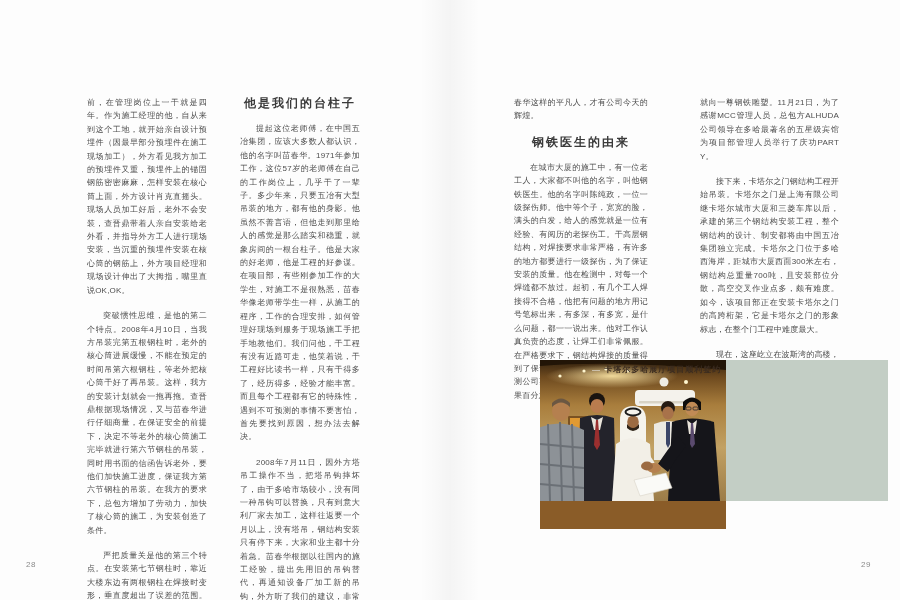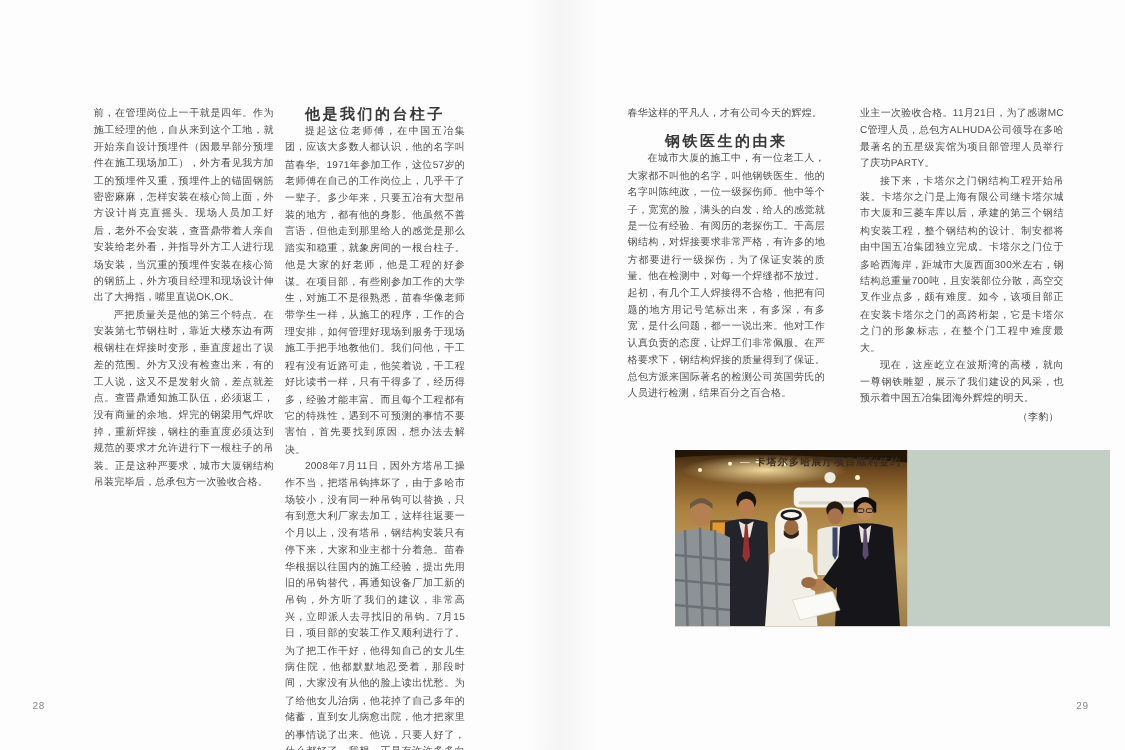--- a/index.html
+++ b/index.html
@@ -12,34 +12,34 @@
   .fold{
     position:absolute;left:420px;top:0;width:60px;height:600px;
     background:linear-gradient(90deg,rgba(0,0,0,0) 0%,rgba(0,0,0,0.035) 50%,rgba(0,0,0,0) 100%);
     pointer-events:none;
   }
   .col{
     position:absolute;
     font-size:8px;line-height:13.4px;color:#4d4d4d;
     text-align:justify;word-break:break-all;letter-spacing:0.2px;
   }
-  .col p{margin:0;}
+  .col p{margin:12px;}
   .col p.indent{text-indent:2em;}
   .heading{
     font-size:12px;font-weight:bold;color:#3a3a3a;text-align:center;
     letter-spacing:2px;line-height:14px;margin:0 0 7px 0;text-indent:0;
   }
   .heading.inner{margin-top:9px;}
   #col1{left:75px;top:84px;width:144px;}
   #col2{left:228px;top:84px;width:144px;}
   #col3{left:502px;top:84px;width:158px;}
   #col4{left:688px;top:84px;width:163px;}
   .byline{text-align:right;margin-top:2px !important;padding-right:4px;}
   .photo{
-    position:absolute;left:540px;top:360px;width:186px;height:141px;
+    position:absolute;left:540px;top:360px;width:186px;height:169px;
     overflow:hidden;background:#8a5c28;
   }
   .photo svg{display:block;}
   .photo-caption{
     position:absolute;left:52px;top:5px;
     font-size:8px;line-height:10px;color:#3b2c20;font-weight:bold;
     letter-spacing:1px;white-space:nowrap;
   }
   .photo-caption .marker{color:#efefef;font-weight:normal;}
   .green-panel{
@@ -51,37 +51,38 @@
   #pn-left{left:26px;top:560px;text-align:right;}
   #pn-right{left:861px;top:560px;text-align:right;}
 </style>
 </head>
 <body>
 
 <div class="spread">
 
   <div id="col1" class="col">
     <p>前，在管理岗位上一干就是四年。作为施工经理的他，自从来到这个工地，就开始亲自设计预埋件（因最早部分预埋件在施工现场加工），外方看见我方加工的预埋件又重，预埋件上的锚固钢筋密密麻麻，怎样安装在核心筒上面，外方设计肖克直摇头。现场人员加工好后，老外不会安装，查晋鼎带着人亲自安装给老外看，并指导外方工人进行现场安装，当沉重的预埋件安装在核心筒的钢筋上，外方项目经理和现场设计伸出了大拇指，嘴里直说OK,OK。</p>
+    <p class="indent">突破惯性思维，是他的第二个特点。2008年4月10日，当我方吊装完第五根钢柱时，老外的核心筒进展缓慢，不能在预定的时间吊第六根钢柱，等老外把核心筒干好了再吊装。这样，我方的安装计划就会一拖再拖。查晋鼎根据现场情况，又与苗春华进行仔细商量，在保证安全的前提下，决定不等老外的核心筒施工完毕就进行第六节钢柱的吊装，同时用书面的信函告诉老外，要他们加快施工进度，保证我方第六节钢柱的吊装。在我方的要求下，总包方增加了劳动力，加快了核心筒的施工，为安装创造了条件。</p>
     <p class="indent">严把质量关是他的第三个特点。在安装第七节钢柱时，靠近大楼东边有两根钢柱在焊接时变形，垂直度超出了误差的范围。外方又没有检查出来，有的工人说，这又不是发射火箭，差点就差点。查晋鼎通知施工队伍，必须返工，没有商量的余地。焊完的钢梁用气焊吹掉，重新焊接，钢柱的垂直度必须达到规范的要求才允许进行下一根柱子的吊装。正是这种严要求，城市大厦钢结构吊装完毕后，总承包方一次验收合格。</p>
   </div>
 
   <div id="col2" class="col">
     <p class="heading">他是我们的台柱子</p>
     <p class="indent">提起这位老师傅，在中国五冶集团，应该大多数人都认识，他的名字叫苗春华。1971年参加工作，这位57岁的老师傅在自己的工作岗位上，几乎干了一辈子。多少年来，只要五冶有大型吊装的地方，都有他的身影。他虽然不善言语，但他走到那里给人的感觉是那么踏实和稳重，就象房间的一根台柱子。他是大家的好老师，他是工程的好参谋。在项目部，有些刚参加工作的大学生，对施工不是很熟悉，苗春华像老师带学生一样，从施工的程序，工作的合理安排，如何管理好现场到服务于现场施工手把手地教他们。我们问他，干工程有没有近路可走，他笑着说，干工程好比读书一样，只有干得多了，经历得多，经验才能丰富。而且每个工程都有它的特殊性，遇到不可预测的事情不要害怕，首先要找到原因，想办法去解决。</p>
     <p class="indent">2008年7月11日，因外方塔吊工操作不当，把塔吊钩摔坏了，由于多哈市场较小，没有同一种吊钩可以替换，只有到意大利厂家去加工，这样往返要一个月以上，没有塔吊，钢结构安装只有停下来，大家和业主都十分着急。苗春华根据以往国内的施工经验，提出先用旧的吊钩替代，再通知设备厂加工新的吊钩，外方听了我们的建议，非常高兴，立即派人去寻找旧的吊钩。7月15日，项目部的安装工作又顺利进行了。为了把工作干好，他得知自己的女儿生病住院，他都默默地忍受着，那段时间，大家没有从他的脸上读出忧愁。为了给他女儿治病，他花掉了自己多年的储蓄，直到女儿病愈出院，他才把家里的事情说了出来。他说，只要人好了，什么都好了。我想，正是有许许多多向苗</p>
   </div>
 
   <div id="col3" class="col">
     <p>春华这样的平凡人，才有公司今天的辉煌。</p>
     <p class="heading inner">钢铁医生的由来</p>
     <p class="indent">在城市大厦的施工中，有一位老工人，大家都不叫他的名字，叫他钢铁医生。他的名字叫陈纯政，一位一级探伤师。他中等个子，宽宽的脸，满头的白发，给人的感觉就是一位有经验、有阅历的老探伤工。干高层钢结构，对焊接要求非常严格，有许多的地方都要进行一级探伤，为了保证安装的质量。他在检测中，对每一个焊缝都不放过。起初，有几个工人焊接得不合格，他把有问题的地方用记号笔标出来，有多深，有多宽，是什么问题，都一一说出来。他对工作认真负责的态度，让焊工们非常佩服。在严格要求下，钢结构焊接的质量得到了保证。总包方派来国际著名的检测公司英国劳氏的人员进行检测，结果百分之百合格。</p>
   </div>
 
   <div id="col4" class="col">
-    <p>业主一次验收合格。11月21日，为了感谢MCC管理人员，总包方ALHUDA公司领导在多哈最著名的五星级宾馆为项目部管理人员举行了庆功PARTY。</p>
+    <p>就向一尊钢铁雕塑。11月21日，为了感谢MCC管理人员，总包方ALHUDA公司领导在多哈最著名的五星级宾馆为项目部管理人员举行了庆功PARTY。</p>
     <p class="indent">接下来，卡塔尔之门钢结构工程开始吊装。卡塔尔之门是上海有限公司继卡塔尔城市大厦和三菱车库以后，承建的第三个钢结构安装工程，整个钢结构的设计、制安都将由中国五冶集团独立完成。卡塔尔之门位于多哈西海岸，距城市大厦西面300米左右，钢结构总重量700吨，且安装部位分散，高空交叉作业点多，颇有难度。如今，该项目部正在安装卡塔尔之门的高跨桁架，它是卡塔尔之门的形象标志，在整个门工程中难度最大。</p>
     <p class="indent">现在，这座屹立在波斯湾的高楼，就向一尊钢铁雕塑，展示了我们建设的风采，也预示着中国五冶集团海外辉煌的明天。</p>
     <p class="byline">（李豹）</p>
   </div>
 
   <div class="photo">
     <svg width="186" height="141" viewBox="0 0 186 141">
       <defs>
         <linearGradient id="wall" x1="0" y1="0" x2="0" y2="1">
           <stop offset="0" stop-color="#33220f"></stop>

